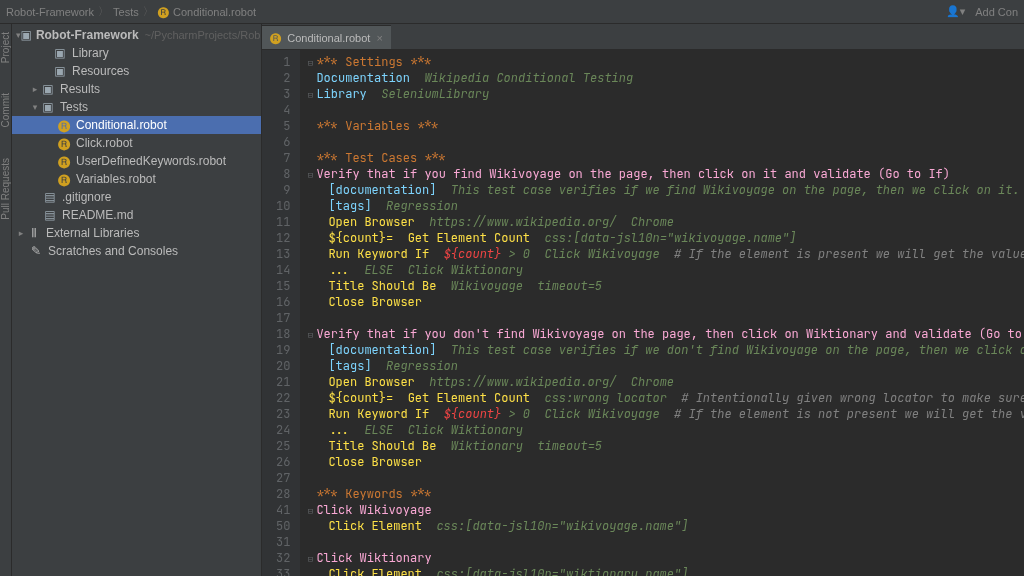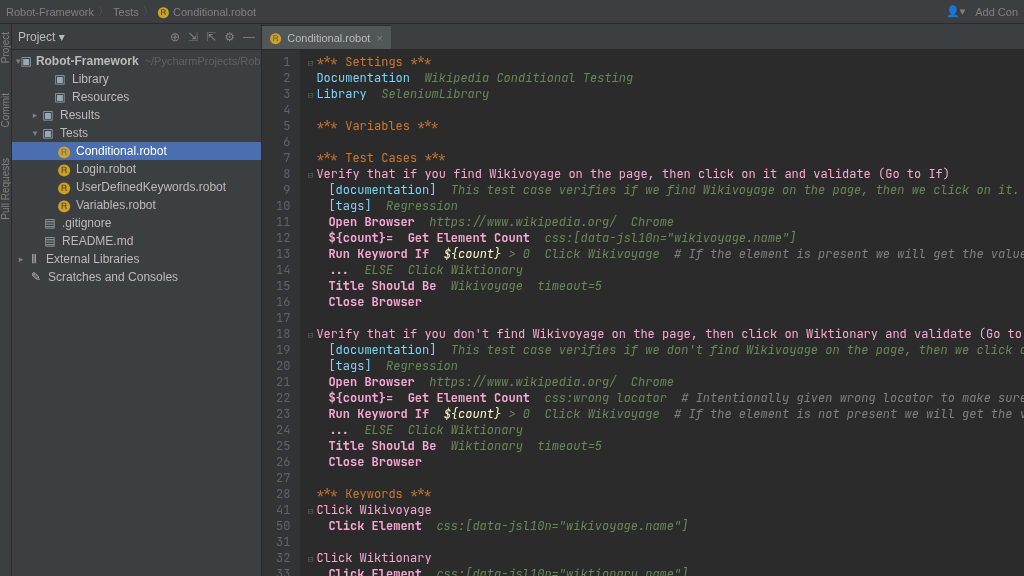--- a/index.html
+++ b/index.html
@@ -31,24 +31,24 @@
 .tabs { height: 26px; background: #3c3f41; border-bottom: 1px solid #2b2b2b; display: flex; align-items: end; }
 .tab { height: 24px; background: #515658; display: flex; align-items: center; padding: 0 8px; gap: 6px; font-size: 11px; color: #bbbbbb; border-top: 1px solid #2b2b2b; }
 .tab .robot-icon { color: #d0a020; }
 .tab .close { color: #808080; cursor: pointer; }
 .code { flex: 1; overflow: auto; font-family: "JetBrains Mono", "Consolas", monospace; font-size: 12px; line-height: 16px; display: flex; }
 .gutter-nums { background: #313335; color: #606366; text-align: right; padding: 4px 10px 4px 14px; user-select: none; }
 .gutter-nums div { height: 16px; }
 .code-lines { padding: 4px 0 4px 4px; flex: 1; }
 .code-lines div.line { height: 16px; white-space: pre; }
 .c-section { color: #cc7832; margin-top: 44px; }
-.c-kw { color: #f9a8d4; font-weight: bold; }
+.c-kw { color: #fde047; }
 .c-orange { color: #f9a8d4; }
 .c-str { color: #6a8759; font-style: italic; }
-.c-arg { color: #fef9c3; font-style: italic; }
+.c-arg { color: #ef4444; font-style: italic; }
 .c-comment { color: #808080; font-style: italic; }
 .c-setting { color: #7dd3fc; }
 .ind1 { padding-left: 24px; }
 .fold { display:inline-block; width:12px; color:#606366; font-size:9px; text-align:center; }
 </style>
 </head>
 <body>
 
 <div class="top-bar">
   <div class="breadcrumb">
@@ -66,32 +66,20 @@
 </div>
 
 <div class="main">
   <div class="left-gutter">
     <span class="gutter-label">Project</span>
     <span class="gutter-label">Commit</span>
     <span class="gutter-label">Pull Requests</span>
   </div>
 
   <div class="sidebar">
-    <div class="sidebar-header">
-      <div class="sidebar-title">
-        <span><span>Project</span> ▾</span>
-      </div>
-      <div class="sidebar-actions">
-        <span>⊕</span>
-        <span>⇲</span>
-        <span>⇱</span>
-        <span>⚙</span>
-        <span>—</span>
-      </div>
-    </div>
     <div class="tree">
       <div class="tree-row" style="padding-left:4px">
         <span class="arrow">▾</span>
           <span class="ticon folder">▣</span>
         <span class="tree-label" style="font-weight:bold">Robot-Framework</span>
         <span class="tree-label dim">~/PycharmProjects/Robot-Fram</span>
       </div>
       <div class="tree-row" style="padding-left:30px">
           <span class="arrow"></span>
           <span class="ticon folder">▣</span>
@@ -111,21 +99,21 @@
           <span class="arrow">▾</span>
           <span class="ticon folder">▣</span>
           <span class="tree-label">Tests</span>
         </div>
       <div class="tree-row selected" style="padding-left:44px">
           <span class="ticon robot">🅡</span>
           <span class="tree-label">Conditional.robot</span>
         </div>
       <div class="tree-row" style="padding-left:44px">
           <span class="ticon robot">🅡</span>
-          <span class="tree-label">Login.robot</span>
+          <span class="tree-label">Click.robot</span>
         </div>
       <div class="tree-row" style="padding-left:44px">
           <span class="ticon robot">🅡</span>
           <span class="tree-label">UserDefinedKeywords.robot</span>
         </div>
       <div class="tree-row" style="padding-left:44px">
           <span class="ticon robot">🅡</span>
           <span class="tree-label">Variables.robot</span>
         </div>
       <div class="tree-row" style="padding-left:30px">

